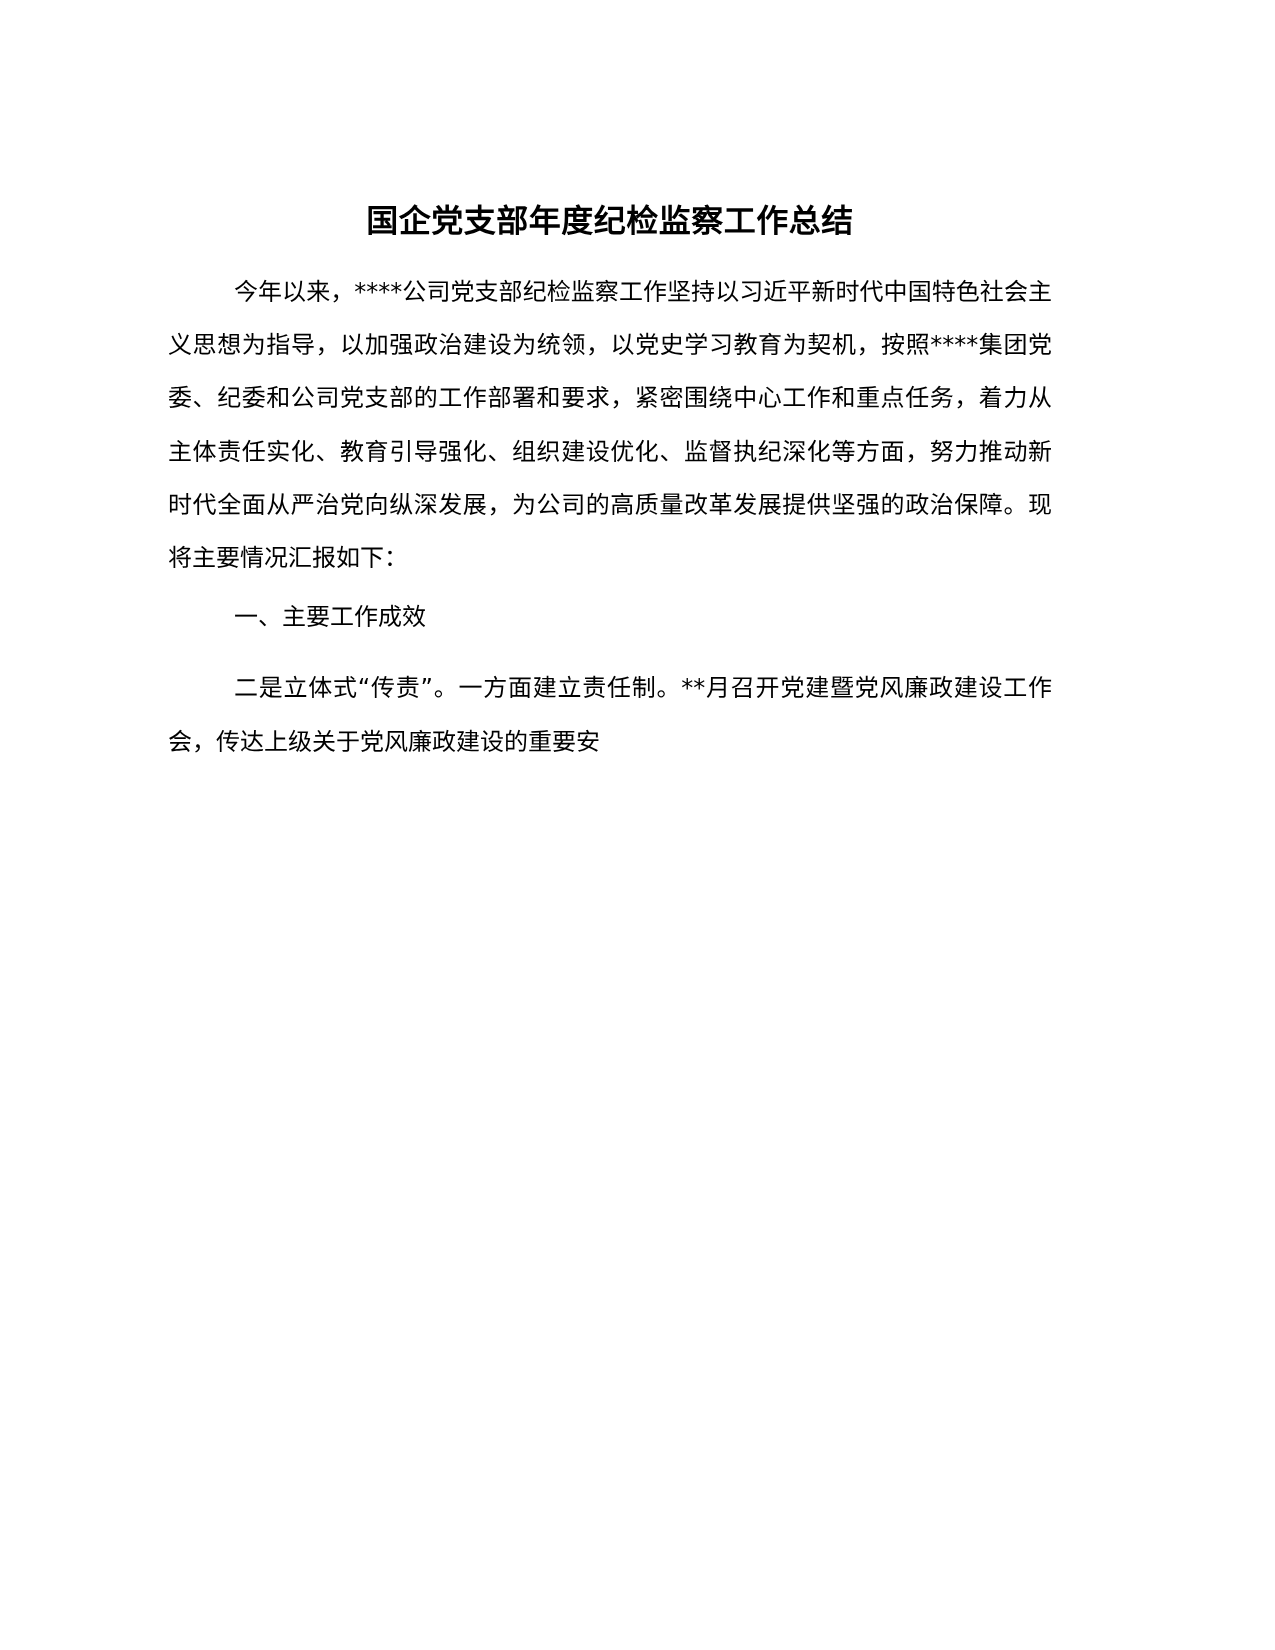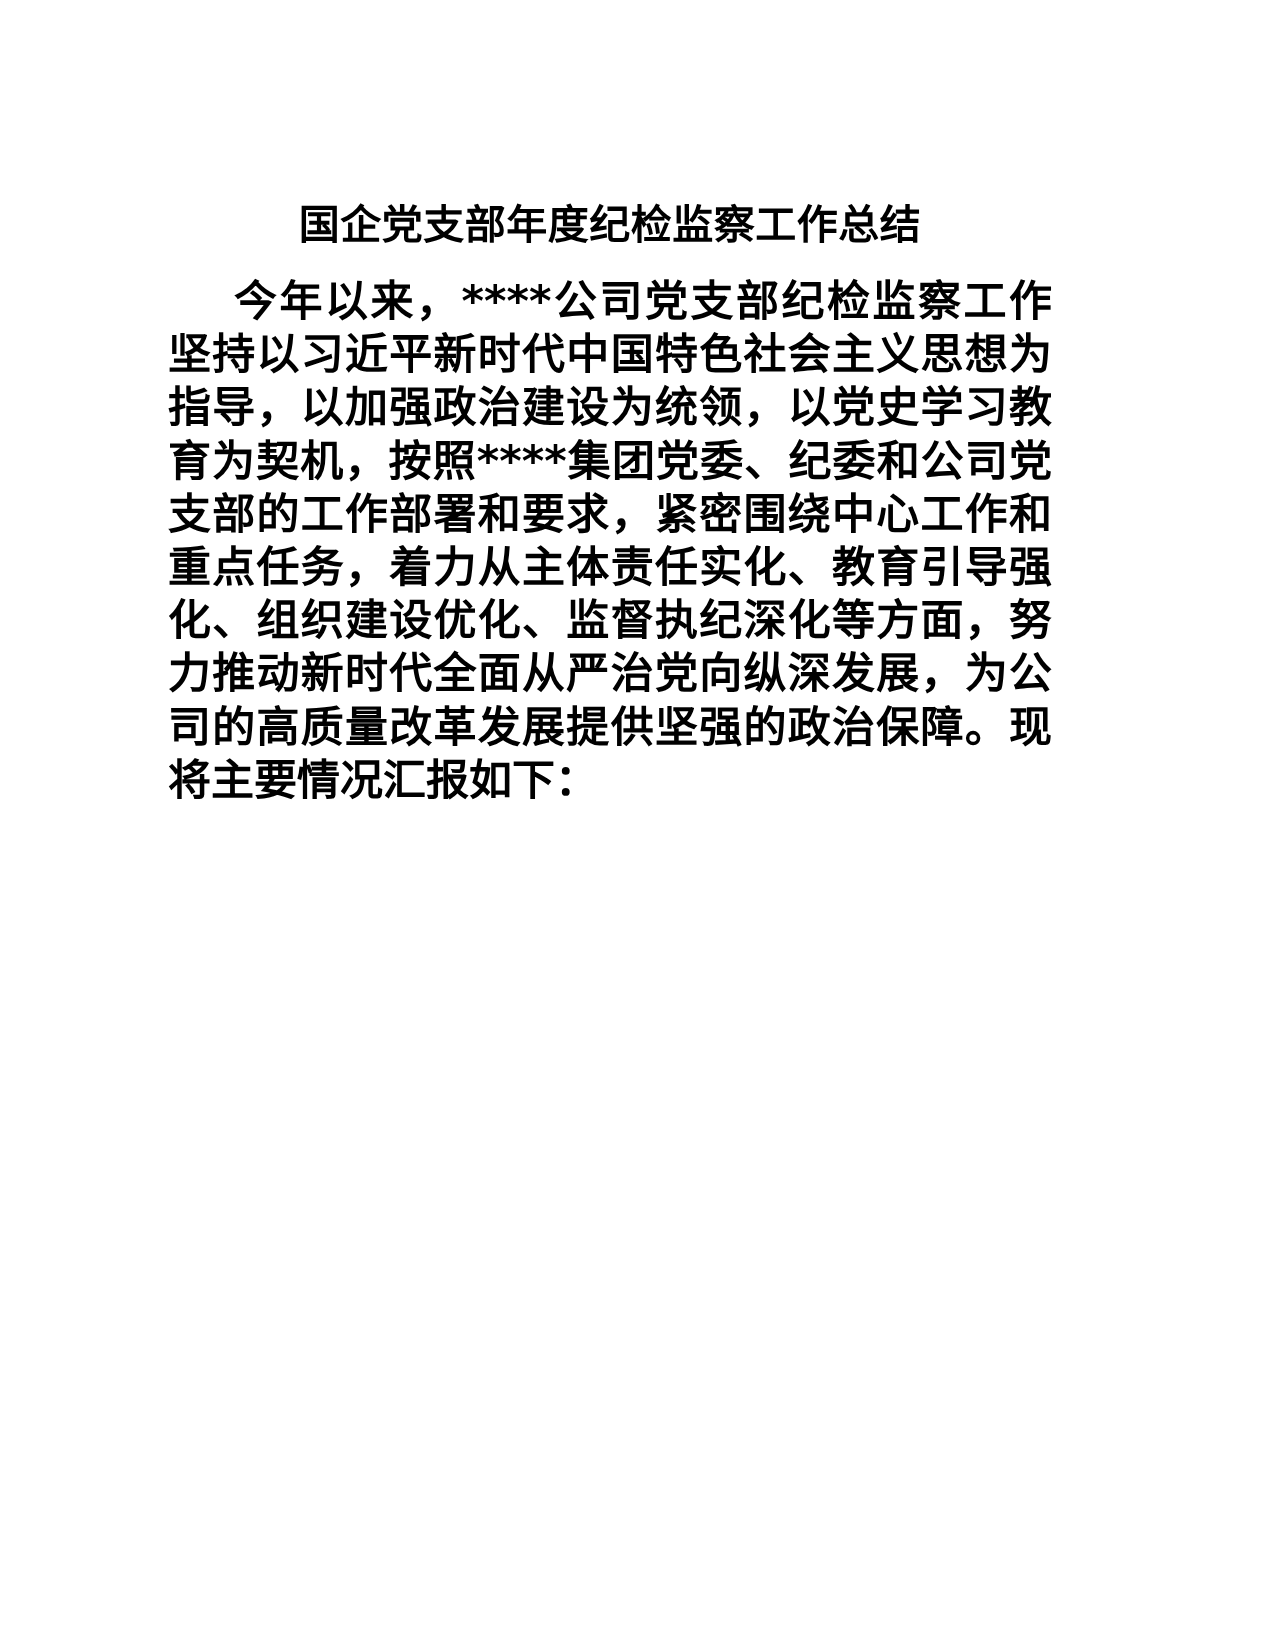--- a/index.html
+++ b/index.html
@@ -18,35 +18,35 @@
     box-sizing: border-box;
   }
   .doc-body {
     position: absolute;
     left: 168px;
     top: 0;
     width: 884px;
   }
   .doc-title {
     font-family: "DejaVu Sans", "Liberation Sans", sans-serif;
-    font-size: 41px;
+    font-size: 32px;
     font-weight: 700;
     line-height: 1.0;
     text-align: center;
     color: #000000;
     letter-spacing: 0.5px;
     margin: 0;
     padding-top: 205px;
     padding-bottom: 0;
     white-space: nowrap;
   }
   .para {
     font-family: "DejaVu Sans", "Liberation Sans", sans-serif;
-    font-size: 43px;
-    font-weight: 700;
+    font-size: 24px;
+    font-weight: 400;
     line-height: 53.2px;
     color: #000000;
     text-align: justify;
     text-justify: inter-character;
     margin: 0;
     letter-spacing: 0px;
     word-break: break-all;
   }
   .para.indent {
     text-indent: 66px;
@@ -66,24 +66,26 @@
   <div class="doc-body">
 
     <h1 class="doc-title" id="title-el">国企党支部年度纪检监察工作总结</h1>
 
     <div class="gap-title"></div>
 
     <p class="para indent">今年以来，****公司党支部纪检监察工作坚持以习近平新时代中国特色社会主义思想为指导，以加强政治建设为统领，以党史学习教育为契机，按照****集团党委、纪委和公司党支部的工作部署和要求，紧密围绕中心工作和重点任务，着力从主体责任实化、教育引导强化、组织建设优化、监督执纪深化等方面，努力推动新时代全面从严治党向纵深发展，为公司的高质量改革发展提供坚强的政治保障。现将主要情况汇报如下：</p>
 
     <div class="block-space"></div>
 
+    <p class="para indent">一、主要工作成效</p>
 
     <div class="block-space"></div>
 
 
     <div class="block-space"></div>
 
 
     <div class="block-space"></div>
 
+    <p class="para indent">二是立体式“传责”。一方面建立责任制。**月召开党建暨党风廉政建设工作会，传达上级关于党风廉政建设的重要安</p>
 
   </div>
 </div>
 
 </body></html>

